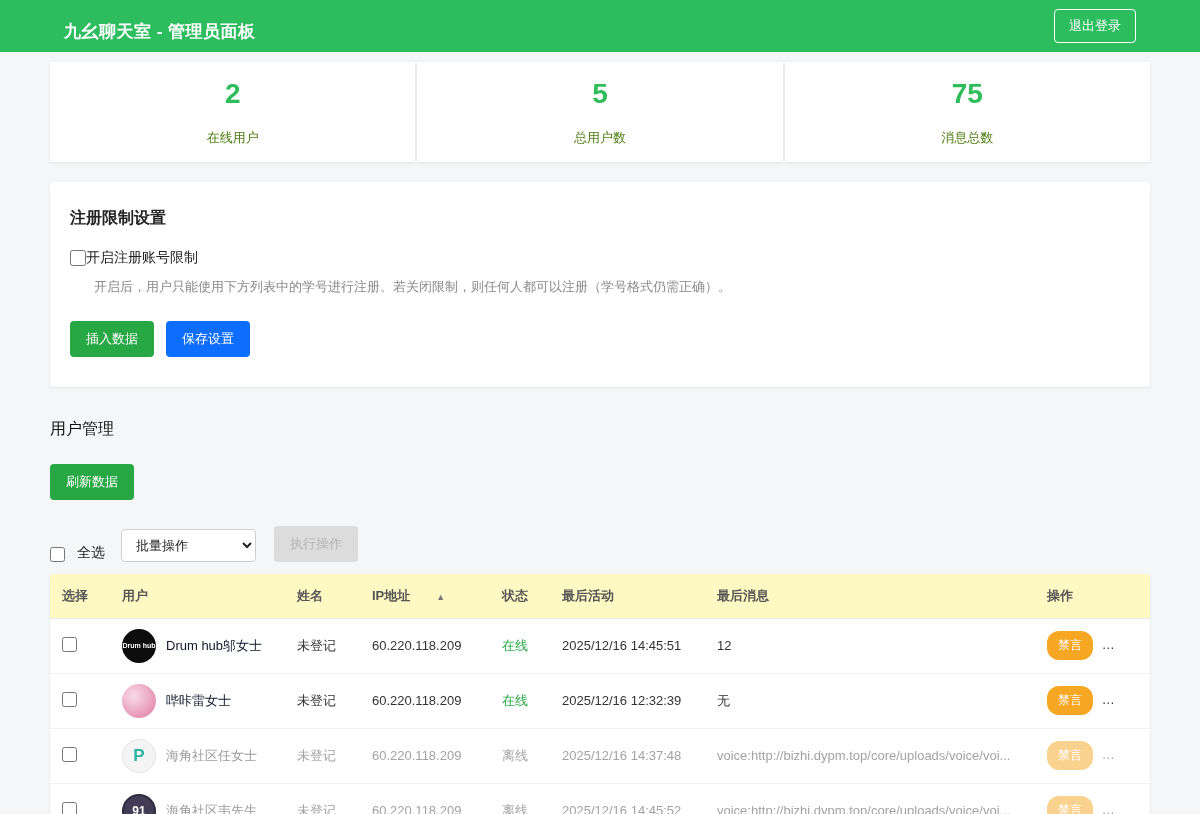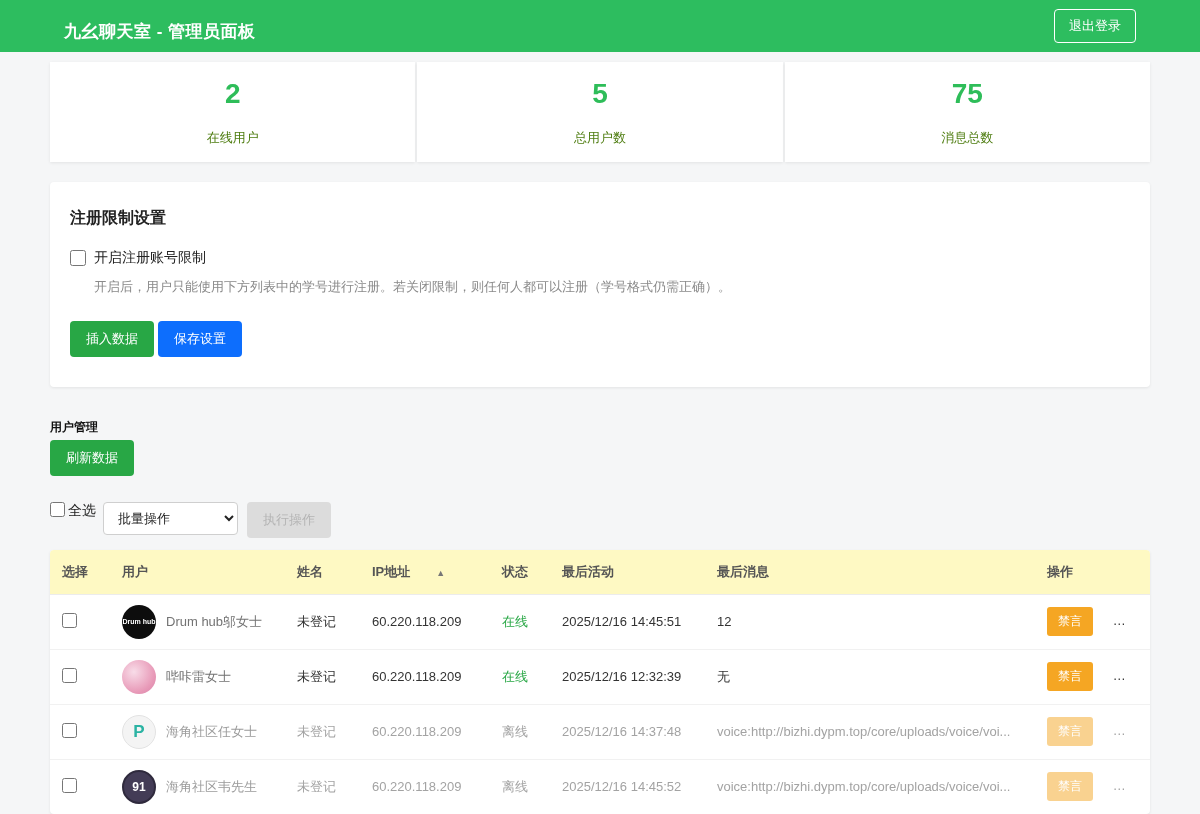--- a/index.html
+++ b/index.html
@@ -54,43 +54,43 @@
 
   
   .settings-card {
     background: #ffffff;
     box-shadow: 0 1px 3px rgba(0,0,0,.08);
     border-radius: 4px;
     margin-top: 20px;
     padding: 26px 20px 30px 20px;
   }
   .section-title { font-size: 16px; font-weight: bold; color: #222; }
-  .checkbox-row { display: flex; align-items: center; gap: 8px; margin-top: 20px; }
+  .checkbox-row { display: flex; align-items: center; margin-top: 20px; }
   .checkbox-row input[type=checkbox] { width: 16px; height: 16px; cursor: pointer; }
   .checkbox-label { font-size: 14px; color: #222; cursor: pointer; }
   .help-text { color: #8a8a8a; font-size: 13px; margin: 10px 0 0 24px; line-height: 1.5; }
   .btn {
     display: inline-block;
     border: none;
     color: #fff;
     font-size: 13px;
     padding: 9px 16px;
     border-radius: 4px;
     cursor: pointer;
     font-family: inherit;
   }
   .btn-green { background: #28a745; }
   .btn-blue  { background: #0d6efd; }
-  .btn-row { margin-top: 24px; display: flex; gap: 4px; }
+  .btn-row { margin-top: 24px; display: flex; gap: 12px; }
 
   
   .users-section { margin-top: 32px; padding-bottom: 30px; }
-  .users-title { font-size: 12px; font-weight: bold; color: #111; margin-top: 16px; }
-  .refresh-btn { margin-top: 4px; }
-  .controls-row { display: flex; align-items: flex-start; gap: 3px; margin-top: 26px; }
+  .users-title { font-size: 16px; font-weight: normal; color: #111; margin-top: 16px; }
+  .refresh-btn { margin-top: 24px; }
+  .controls-row { display: flex; align-items: flex-end; gap: 12px; margin-top: 26px; }
   .controls-row input[type=checkbox] { width: 15px; height: 15px; cursor: pointer; }
   .select-all-label { font-size: 14px; color: #222; margin-right: 4px; cursor: pointer; }
   .bulk-select {
     font-family: inherit;
     font-size: 13px;
     padding: 7px 30px 7px 10px;
     border: 1px solid #cfcfcf;
     border-radius: 4px;
     background: #fff;
     color: #222;
@@ -151,34 +151,34 @@
     display: flex;
     align-items: center;
     justify-content: center;
     text-align: center;
     overflow: hidden;
   }
   .avatar.a0 { background: #0d0d0d; color: #fff; font-size: 7px; font-weight: bold; line-height: 1.1; }
   .avatar.a1 { background: radial-gradient(circle at 35% 35%, #f8dce8, #e89ab8 65%, #d87fa6); }
   .avatar.a2 { background: #f4f4f4; border: 1px solid #e2e2e2; color: #2bb3a3; font-size: 17px; font-weight: bold; }
   .avatar.a3 { background: #433c56; color: #fff; font-size: 12px; font-weight: bold; border: 2px solid #2f2a3d; }
-  .username { font-size: 13px; color: #737373; overflow: hidden; text-overflow: ellipsis; }
+  .username { font-size: 13px; color: #0f172a; overflow: hidden; text-overflow: ellipsis; }
   .status-online { color: #28a745; }
   .status-offline { color: #aaa; }
   .row-checkbox { width: 15px; height: 15px; cursor: pointer; }
   .action-btn {
     border: none;
     color: #fff;
     font-size: 12px;
     padding: 6px 11px;
     border-radius: 3px;
     cursor: pointer;
     font-family: inherit;
   }
-  .btn-mute { background: #f5a623; margin-right: 16px; }
+  .btn-mute { background: #f5a623; margin-right: 5px; border-radius: 12px; }
   .btn-delete { background: #f4645f; }
   tr.offline td { color: #a3a3a3; }
   tr.offline .username { color: #9b9b9b; }
   tr.offline .action-btn { opacity: .5; cursor: default; }
 </style>
 </head>
 <body>
 
 <header class="app-header">
   <div class="header-inner">

